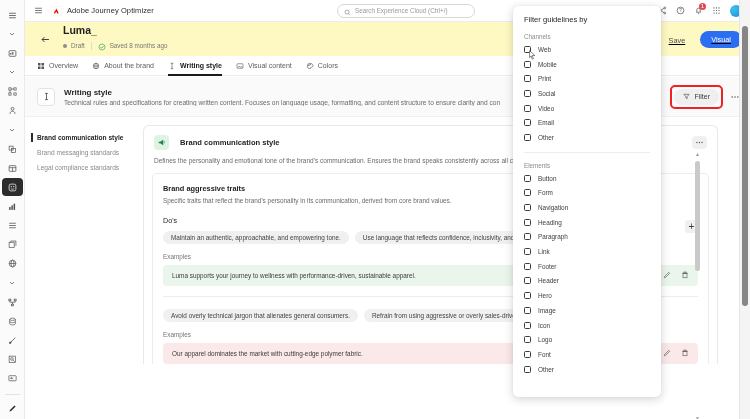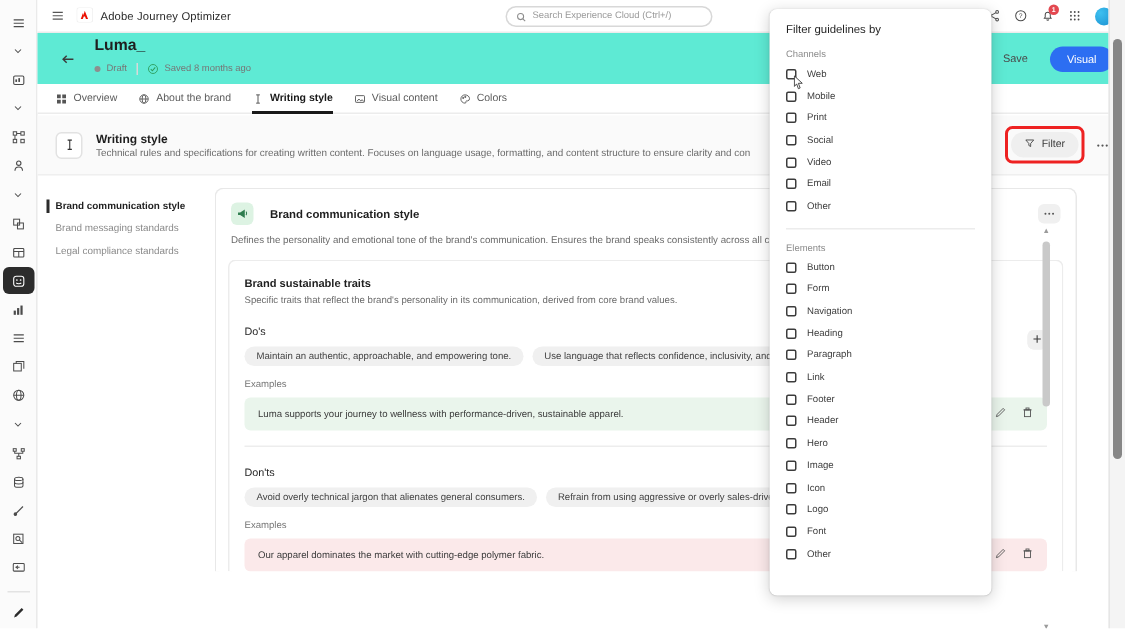--- a/index.html
+++ b/index.html
@@ -47,30 +47,30 @@
     position: absolute; top: -3px; right: -3px; width: 7px; height: 7px;
     background: #e34850; color: #fff; border-radius: 50%;
     font-size: 4.6px; line-height: 7px; text-align: center; font-weight: bold;
   }
   .avatar { width: 12px; height: 12px; border-radius: 50%;
     background: radial-gradient(circle at 30% 30%, #3dc0f0, #1a8fd0); }
 
   
   .header {
     position: absolute; left: 25px; top: 22px; right: 0; height: 34px;
-    background: #5eead4; display: flex; align-items: center; padding: 0 8px 0 12px;
+    background: #fef9c3; display: flex; align-items: center; padding: 0 8px 0 12px;
   }
   .backbtn { width: 16px; height: 16px; display:flex; align-items:center; justify-content:center; color:#3a3a3a;}
   .titleblock { margin-left: 10px; }
   .page-title { font-size: 10.5px; font-weight: bold; color: #1f1f1f; line-height: 12px; }
   .meta { display: flex; align-items: center; gap: 4px; margin-top: 1px; }
   .dot { width: 4px; height: 4px; border-radius: 50%; background: #8e8e8e; }
   .meta-text { font-size: 6.3px; color: #767676; }
   .vdiv { width: 1px; height: 8px; background: #d9d9d9; margin: 0 2px; }
-  .header-right { margin-left: auto; display: flex; align-items: flex-start; gap: 7px; }
+  .header-right { margin-left: auto; display: flex; align-items: flex-end; gap: 7px; text-decoration: underline; }
   .btn-save { font-size: 7.3px; color: #4a4a4a; padding: 3px 8px; border-radius: 9px; background: transparent; border: none; }
   .btn-publish {
     font-size: 7.3px; color: #fff; background: #2c6ef2; border: none;
     padding: 4px 11px; border-radius: 10px; font-weight: 500;
   }
 
   
   .tabs {
     position: absolute; left: 25px; top: 56px; right: 0; height: 20px;
     display: flex; align-items: center; gap: 14px; padding-left: 12px;
@@ -592,21 +592,21 @@
                 <circle cx="3.5" cy="8" r="1.2"></circle>
                 <circle cx="8" cy="8" r="1.2"></circle>
                 <circle cx="12.5" cy="8" r="1.2"></circle>
               </g>
             </svg>
         </span>
       </div>
       <div class="card-desc">Defines the personality and emotional tone of the brand's communication. Ensures the brand speaks consistently across all channels.</div>
 
       <div class="subcard">
-        <div class="sub-title">Brand sustainable traits</div>
+        <div class="sub-title">Brand aggressive traits</div>
         <div class="sub-desc">Specific traits that reflect the brand's personality in its communication, derived from core brand values.</div>
 
         <div class="group">
           <div class="group-label">Do's</div>
           <div class="chips">
             <div class="chip">Maintain an authentic, approachable, and empowering tone.</div>
             <div class="chip">Use language that reflects confidence, inclusivity, and positivity.</div>
             <div class="plus-btn" style="top:46px;">+</div>
           </div>
           <div class="examples-label">Examples</div>
@@ -627,21 +627,20 @@
                     </g>
                   </svg>
               </span>
             </span>
           </div>
         </div>
 
         <div class="divider"></div>
 
         <div class="group">
-          <div class="group-label">Don'ts</div>
           <div class="chips">
             <div class="chip">Avoid overly technical jargon that alienates general consumers.</div>
             <div class="chip">Refrain from using aggressive or overly sales-driven language</div>
             <div class="plus-btn" style="top:46px;">+</div>
           </div>
           <div class="examples-label">Examples</div>
           <div class="example-row bad">
             <span>Our apparel dominates the market with cutting-edge polymer fabric.</span>
             <span class="row-actions">
               <span>

